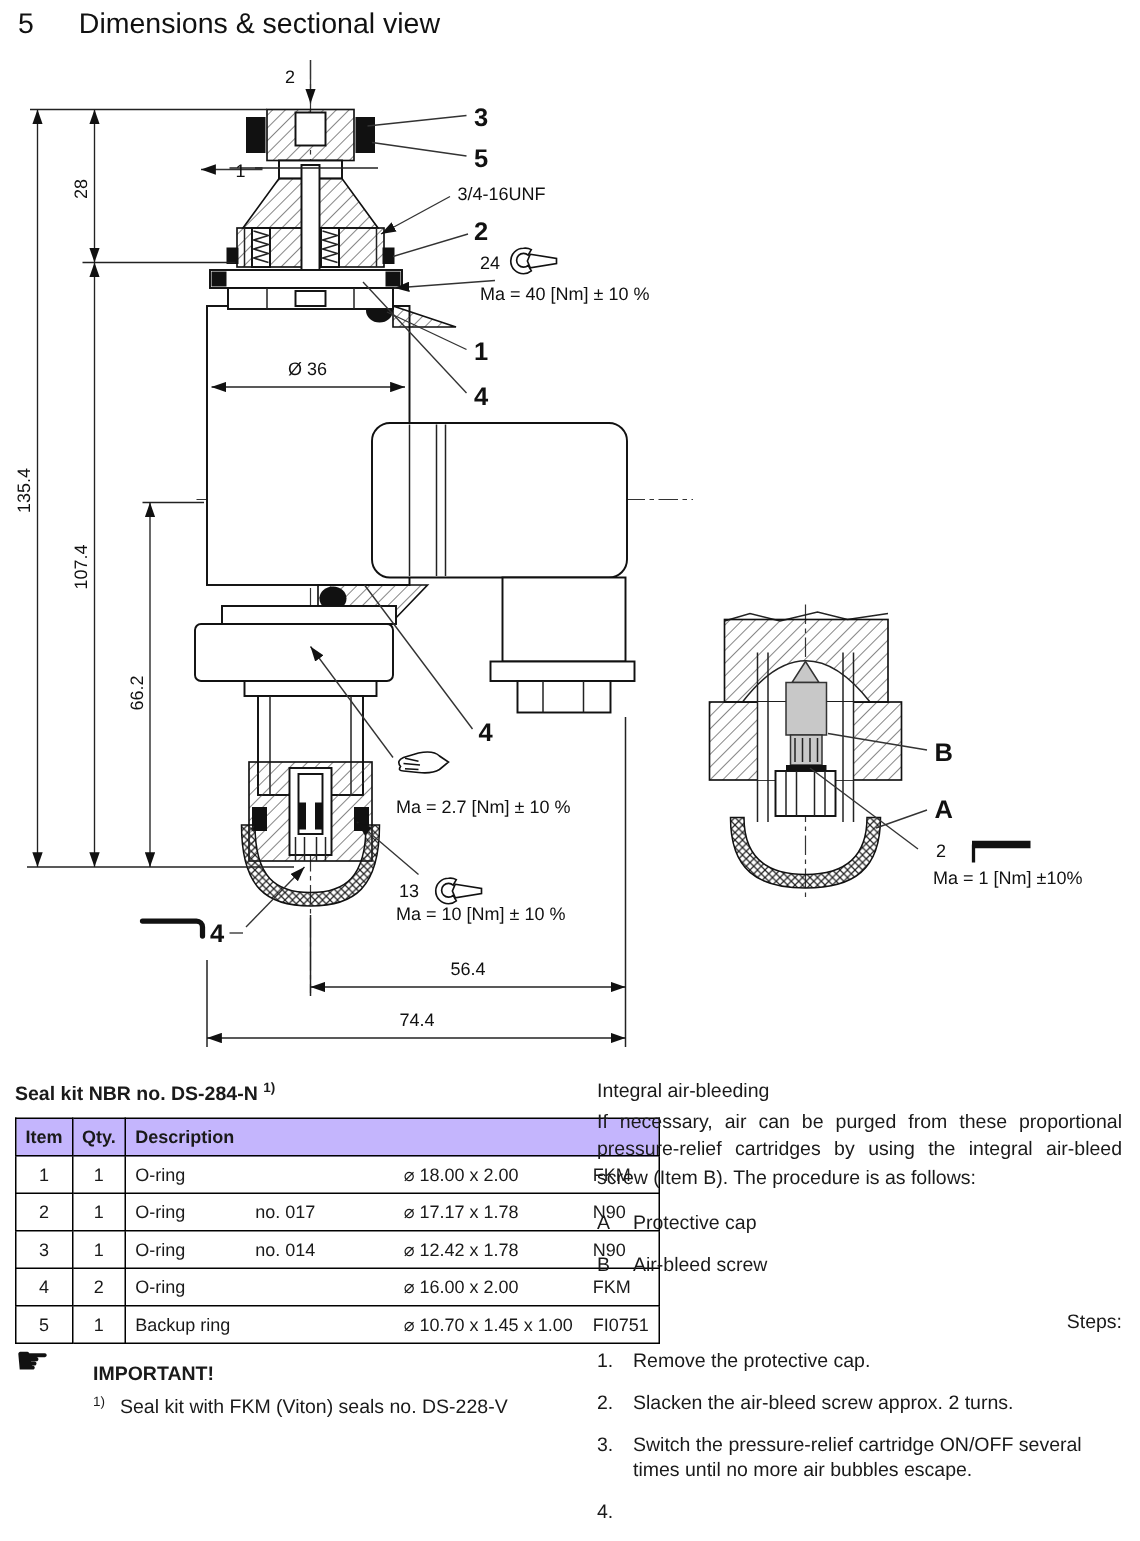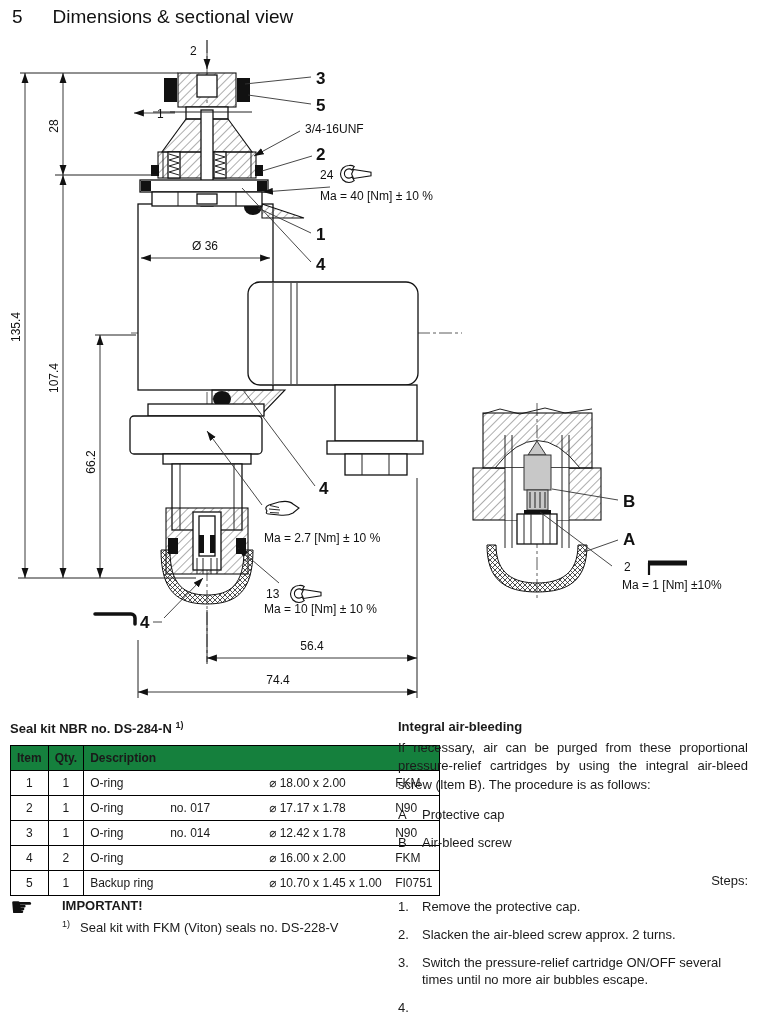--- a/index.html
+++ b/index.html
@@ -20,34 +20,34 @@
   .lead{stroke:#333;stroke-width:.9;fill:none;}
   .dtxt{font:12px "Liberation Sans",sans-serif;fill:#111;}
   .btxt{font:bold 17px "Liberation Sans",sans-serif;fill:#111;}
   .gray{fill:#c8c8c8;stroke:#333;stroke-width:1;}
   
   #sealkit{position:absolute;left:10px;top:720px;width:362px;}
   .sk-title{font-size:13px;font-weight:bold;}
   .sk-title sup{font-size:9px;}
   table.sk{border-collapse:collapse;margin-top:9px;width:360px;font-size:12px;}
   table.sk th,table.sk td{border:1px solid #000;padding:0 6px;height:24px;}
-  table.sk th{background:#15803d;font-weight:bold;text-align:left;}
+  table.sk th{background:#c4b5fd;font-weight:bold;text-align:left;}
   .c{text-align:center;}
   td.desc{padding:0 0 0 8px;}
   .desc-in{display:flex;align-items:center;}
   .d-name{width:80px;}.d-no{width:56px;}.d-size{width:126px;margin-left:43px;}.d-mat{flex:1;}
   #important{position:absolute;left:10px;top:896px;width:370px;}
   .imp-row{display:flex;align-items:flex-start;}
   .imp-icon{font-size:26px;line-height:22px;width:52px;color:#111;}
-  .imp-txt .t1{font-size:13px;font-weight:bold;margin-top:2px;}
+  .imp-txt .t1{font-size:13px;font-weight:bold;margin-top:12px;}
   .imp-txt .t2{font-size:13px;margin-top:6px;}
   .imp-txt sup{font-size:9px;margin-right:10px;}
   
   #bleed{position:absolute;left:398px;top:719px;width:350px;font-size:13px;}
-  #bleed .bt{font-weight:bold;}
+  #bleed .bt{font-weight:normal;}
   #bleed p{margin:5px 0 0 0;line-height:1.42;text-align:justify;-moz-text-align-last:left;text-align-last:left;}
   .leg{display:flex;margin-top:13px;}
   .leg .k{width:24px;}
   .steps-label{margin-top:23px;text-align:right;}
   .step{display:flex;margin-top:11px;line-height:1.3;}
   .step .n{width:24px;flex:none;}
 </style>
 </head>
 <body>
 

